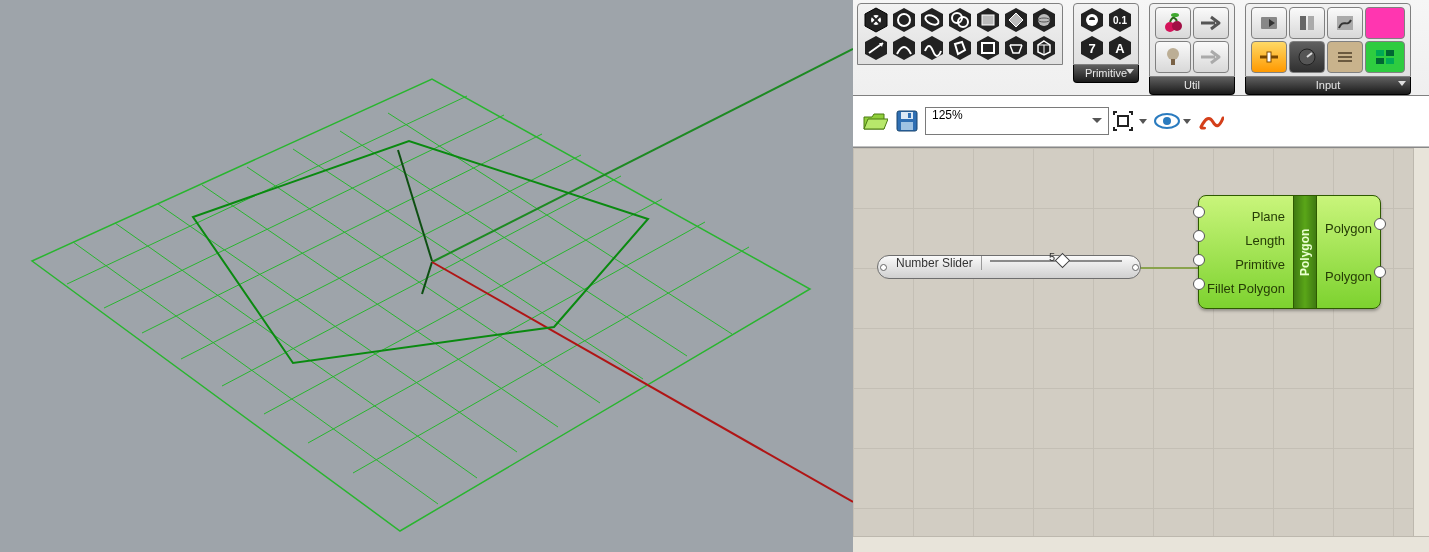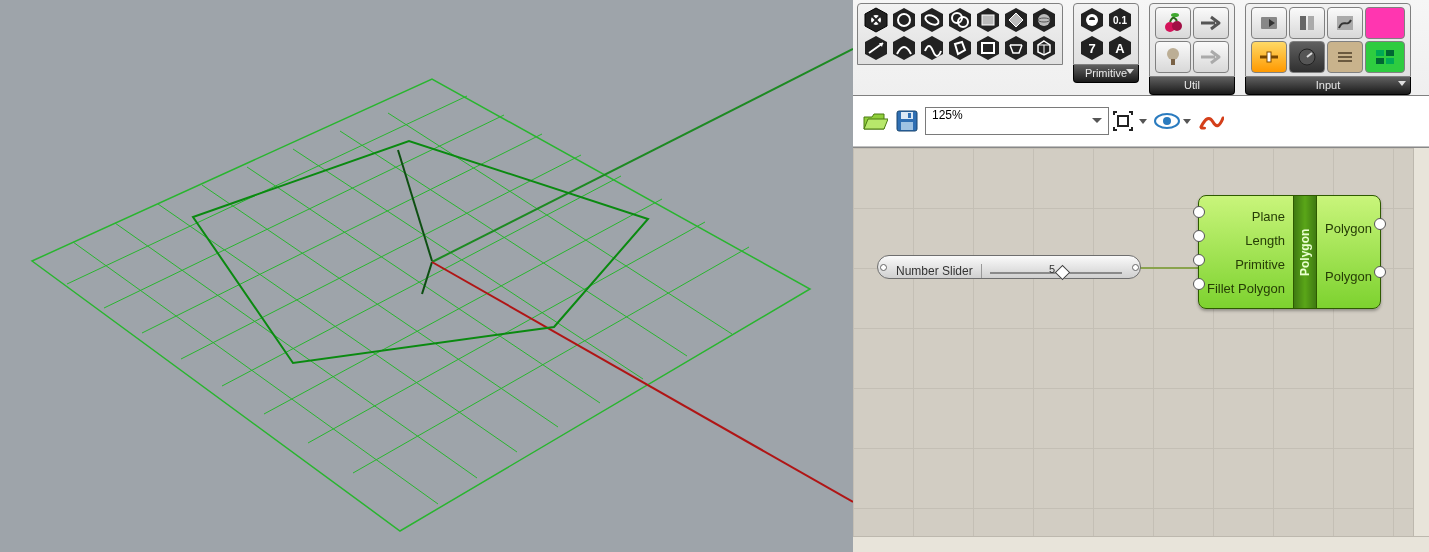--- a/index.html
+++ b/index.html
@@ -30,21 +30,21 @@
   .tbtn{width:28px;height:28px;margin-right:4px;display:flex;align-items:center;justify-content:center;border-radius:3px;cursor:pointer}
   .zoom-combo{height:26px;width:170px;border:1px solid #7a7a7a;display:flex;align-items:flex-start;padding:0 6px;margin:0 0;position:relative;background:#fff}
   .zoom-combo .arrow{position:absolute;right:6px;top:10px;width:0;height:0;border-left:5px solid transparent;border-right:5px solid transparent;border-top:5px solid #555}
   .dropdown-triangle{width:0;height:0;border-left:4px solid transparent;border-right:4px solid transparent;border-top:5px solid #555;margin-left:-2px;margin-right:6px}
   
   .canvas{flex:1;position:relative;background:#d2cdc3;overflow:hidden;border-top:1px solid #888}
   .canvas .gridbg{position:absolute;inset:0;
     background-image:linear-gradient(#c4bfb5 1px,transparent 1px),linear-gradient(90deg,#c4bfb5 1px,transparent 1px);
     background-size:60px 60px}
   
-  .comp-slider{position:absolute;top:107px;left:24px;height:22px;width:262px;display:flex;border-radius:12px;background:linear-gradient(#fafafa,#d0d0d0);border:1px solid #6e6e6e;align-items:flex-end}
+  .comp-slider{position:absolute;top:107px;left:24px;height:22px;width:262px;display:flex;border-radius:12px;background:linear-gradient(#fafafa,#d0d0d0);border:1px solid #6e6e6e;align-items:flex-start}
   .comp-slider .grip-l,.comp-slider .grip-r{width:10px;display:flex;flex-direction:column;align-items:center;justify-content:center;height:100%}
   .comp-slider .grip-l span,.comp-slider .grip-r span{display:block;width:5px;height:5px;border:1px solid #666;border-radius:50%;background:#fff;margin:0}
   .comp-slider .lbl{padding:0 8px;color:#333;font-size:12px;border-right:1px solid #999}
   .comp-slider .track{flex:1;margin:0 8px;position:relative;height:10px}
   .comp-slider .track .rail{position:absolute;left:0;right:0;top:4px;height:2px;background:#8a8a8a}
   .comp-slider .track .val{position:absolute;left:50%;top:-5px;transform:translateX(-110%);font-size:11px;color:#333}
   .comp-slider .track .handle{position:absolute;left:51%;top:-1px;transform:rotate(45deg);width:9px;height:9px;background:#fff;border:1px solid #444}
   
   .comp-poly{position:absolute;top:47px;left:345px;display:flex;border-radius:8px;overflow:visible;border:1px solid #2e5a00;
     background:linear-gradient(#c9f57b,#7dd22f);box-shadow:0 2px 3px rgba(0,0,0,.3)}

